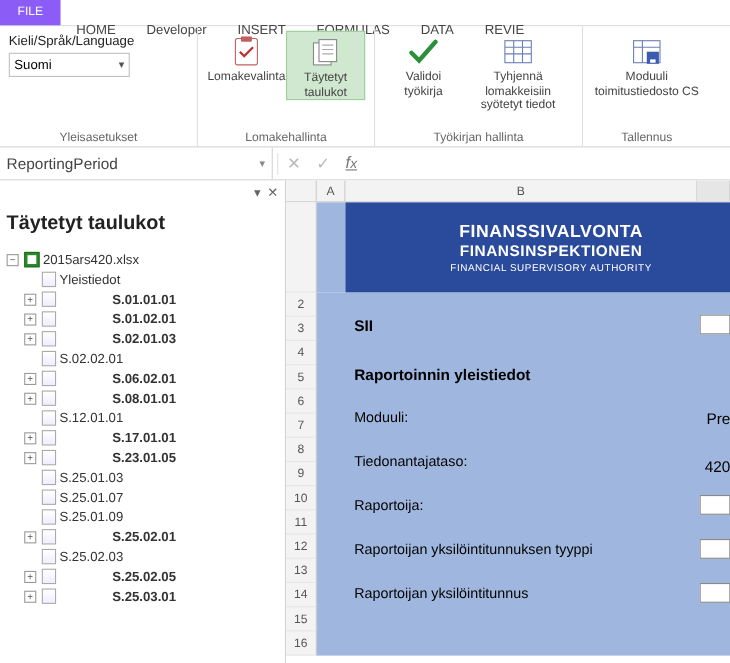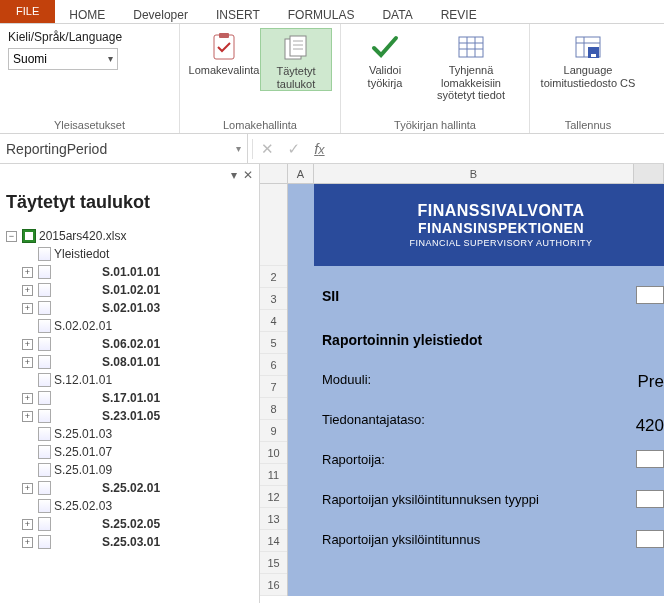--- a/index.html
+++ b/index.html
@@ -1,21 +1,21 @@
 <!DOCTYPE html>
 <html><head>
 <meta charset="utf-8">
 <style>
   * { box-sizing: border-box; margin: 0; padding: 0; font-family: "Segoe UI", Tahoma, sans-serif; }
   body { width: 664px; height: 603px; overflow: hidden; background: #fff; font-size: 12px; }
 
   
   .ribbon-tabs { display: flex; align-items: stretch; height: 24px; border-bottom: 1px solid #d4d4d4; background: #fff; }
-  .ribbon-tab { padding: 8px 14px; font-size: 12px; color: #444; cursor: pointer; }
-  .ribbon-tab.file { background: #c2410c; color: #fff; font-weight: 400; font-size: 11px; padding: 5px 16px; }
+  .ribbon-tab { padding: 20px 14px; font-size: 12px; color: #444; cursor: pointer; }
+  .ribbon-tab.file { background: #8b5cf6; color: #fff; font-weight: 400; font-size: 11px; padding: 5px 16px; }
 
   
   .ribbon { display: flex; height: 110px; border-bottom: 1px solid #d4d4d4; background: #fff; }
   .ribbon-group { border-right: 1px solid #e0e0e0; padding: 4px 8px 2px 8px; display: flex; flex-direction: column; justify-content: space-between; }
   .ribbon-group-label { text-align: center; font-size: 11px; color: #666; margin-top: 2px; }
   .lang-label { font-size: 12px; color: #222; margin: 2px 0 4px 0; }
   .lang-select { width: 110px; height: 22px; border: 1px solid #c0c0c0; padding: 0 4px; font-size: 12px; background: #fff; position: relative; display:flex; align-items:center; }
   .lang-select .caret { position: absolute; right: 4px; top: 4px; font-size: 10px; color: #555; }
 
   .ribbon-buttons-row { display: flex; }
@@ -66,21 +66,21 @@
   .brandbox { position:absolute; left:26px; top:0; width:374px; height:82px; background:#2a4b9b; display:flex; flex-direction:column; align-items:center; justify-content:center; color:#fff; }
   .brandbox .l1 { font-size:16px; font-weight:700; letter-spacing:0.5px; }
   .brandbox .l2 { font-size:14px; font-weight:600; letter-spacing:0.5px; }
   .brandbox .l3 { font-size:9px; letter-spacing:0.5px; margin-top:2px; }
 
   .sheetbg { position:absolute; left:0; top:82px; right:0; bottom:0; background:#9fb7de; }
   .col-a-bg { position:absolute; left:0; top:0; width:26px; height:82px; background:#9fb7de; }
 
   .fieldlabel { position:absolute; left:34px; font-size:13px; color:#000; }
   .fieldlabel.bold { font-weight:700; font-size:14px; }
-  .valcell { position:absolute; right:0; font-size:17px; color:#000; }
+  .valcell { position:absolute; right:0; font-size:14px; color:#000; }
   .inputcell { position:absolute; right:0; width:28px; height:18px; background:#fff; border:1px solid #888; }
 
 </style>
 </head>
 <body>
 
 <div class="ribbon-tabs">
   <div class="ribbon-tab file">FILE</div>
   <div class="ribbon-tab">HOME</div>
   <div class="ribbon-tab">Developer</div>
@@ -164,21 +164,21 @@
       <div class="rbtn wide">
         <div class="ico">
           <svg width="30" height="26" viewBox="0 0 30 26">
               <rect x="3" y="3" width="24" height="20" fill="#fff" stroke="#6a7fb5"></rect>
               <line x1="3" y1="9" x2="27" y2="9" stroke="#6a7fb5"></line>
               <line x1="11" y1="3" x2="11" y2="23" stroke="#6a7fb5"></line>
               <rect x="15" y="13" width="11" height="11" fill="#3b5bb0"></rect>
               <rect x="18" y="20" width="5" height="3" fill="#fff"></rect>
             </svg>
         </div>
-        <div class="lbl">Language
+        <div class="lbl">Moduuli
 toimitustiedosto CS</div>
       </div>
     </div>
     <div class="ribbon-group-label">Tallennus</div>
   </div>
 </div>
 
 <div class="fbar">
   <div class="namebox">
     <span>ReportingPeriod</span>

